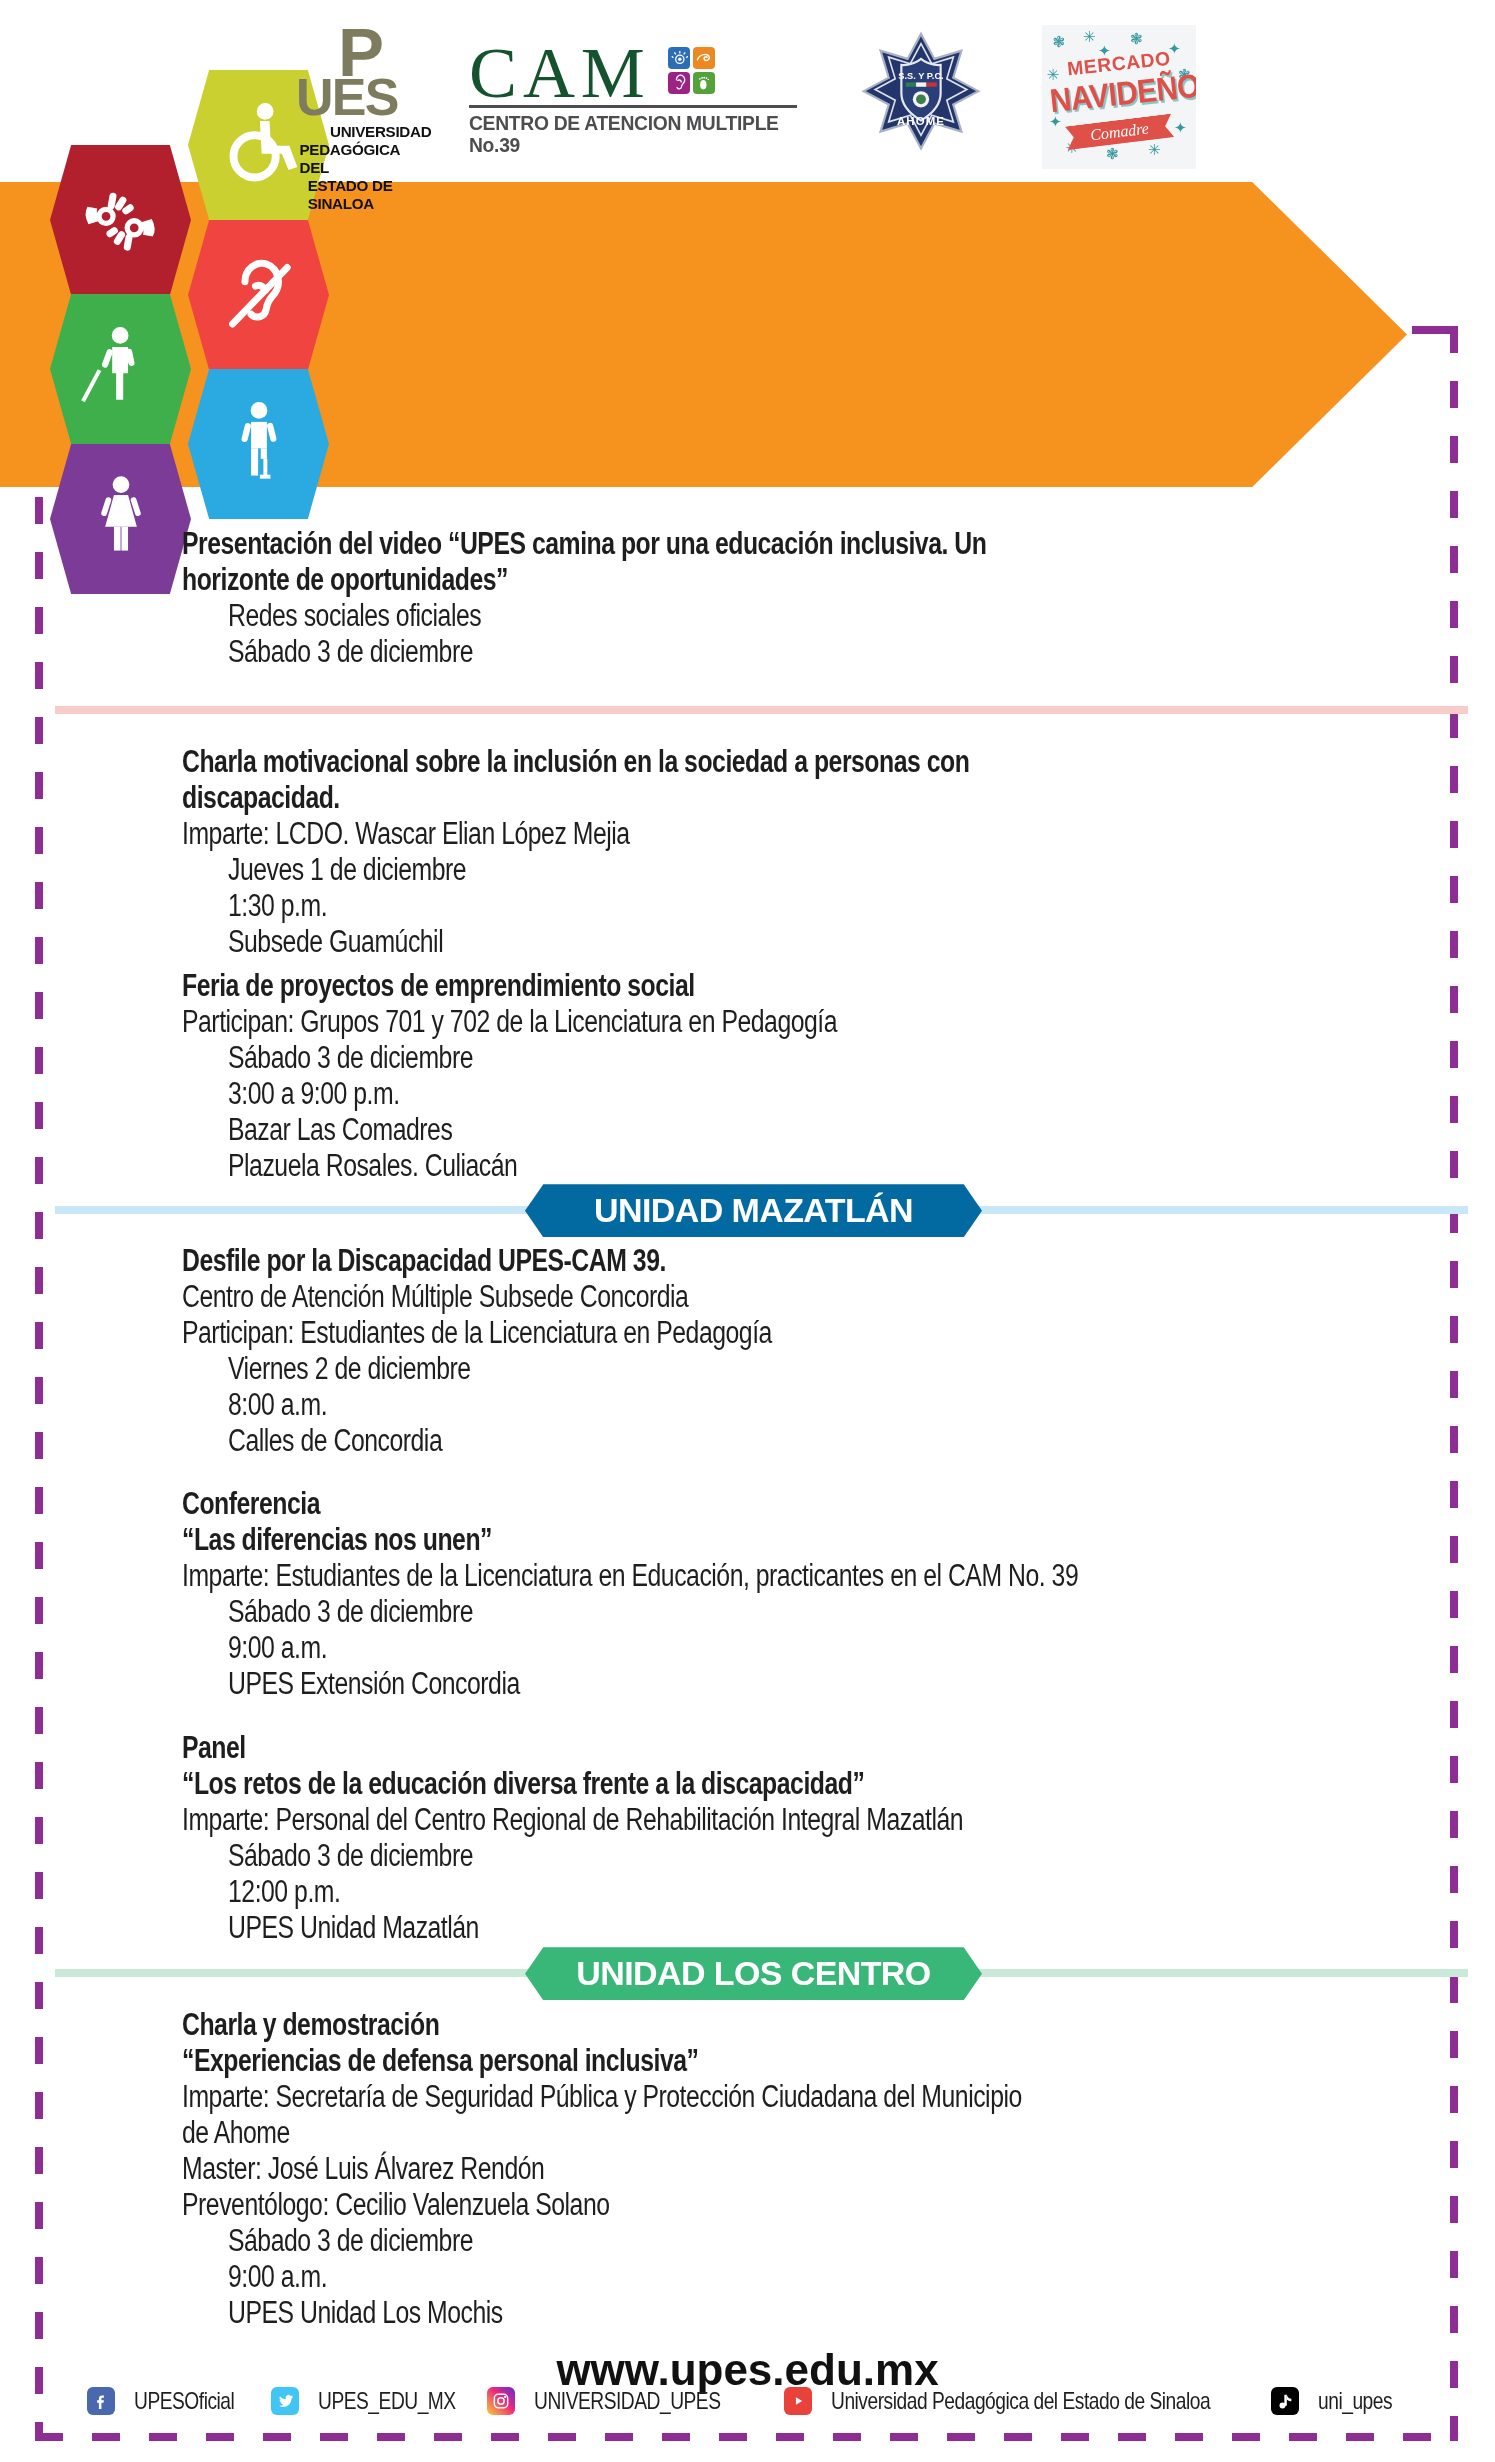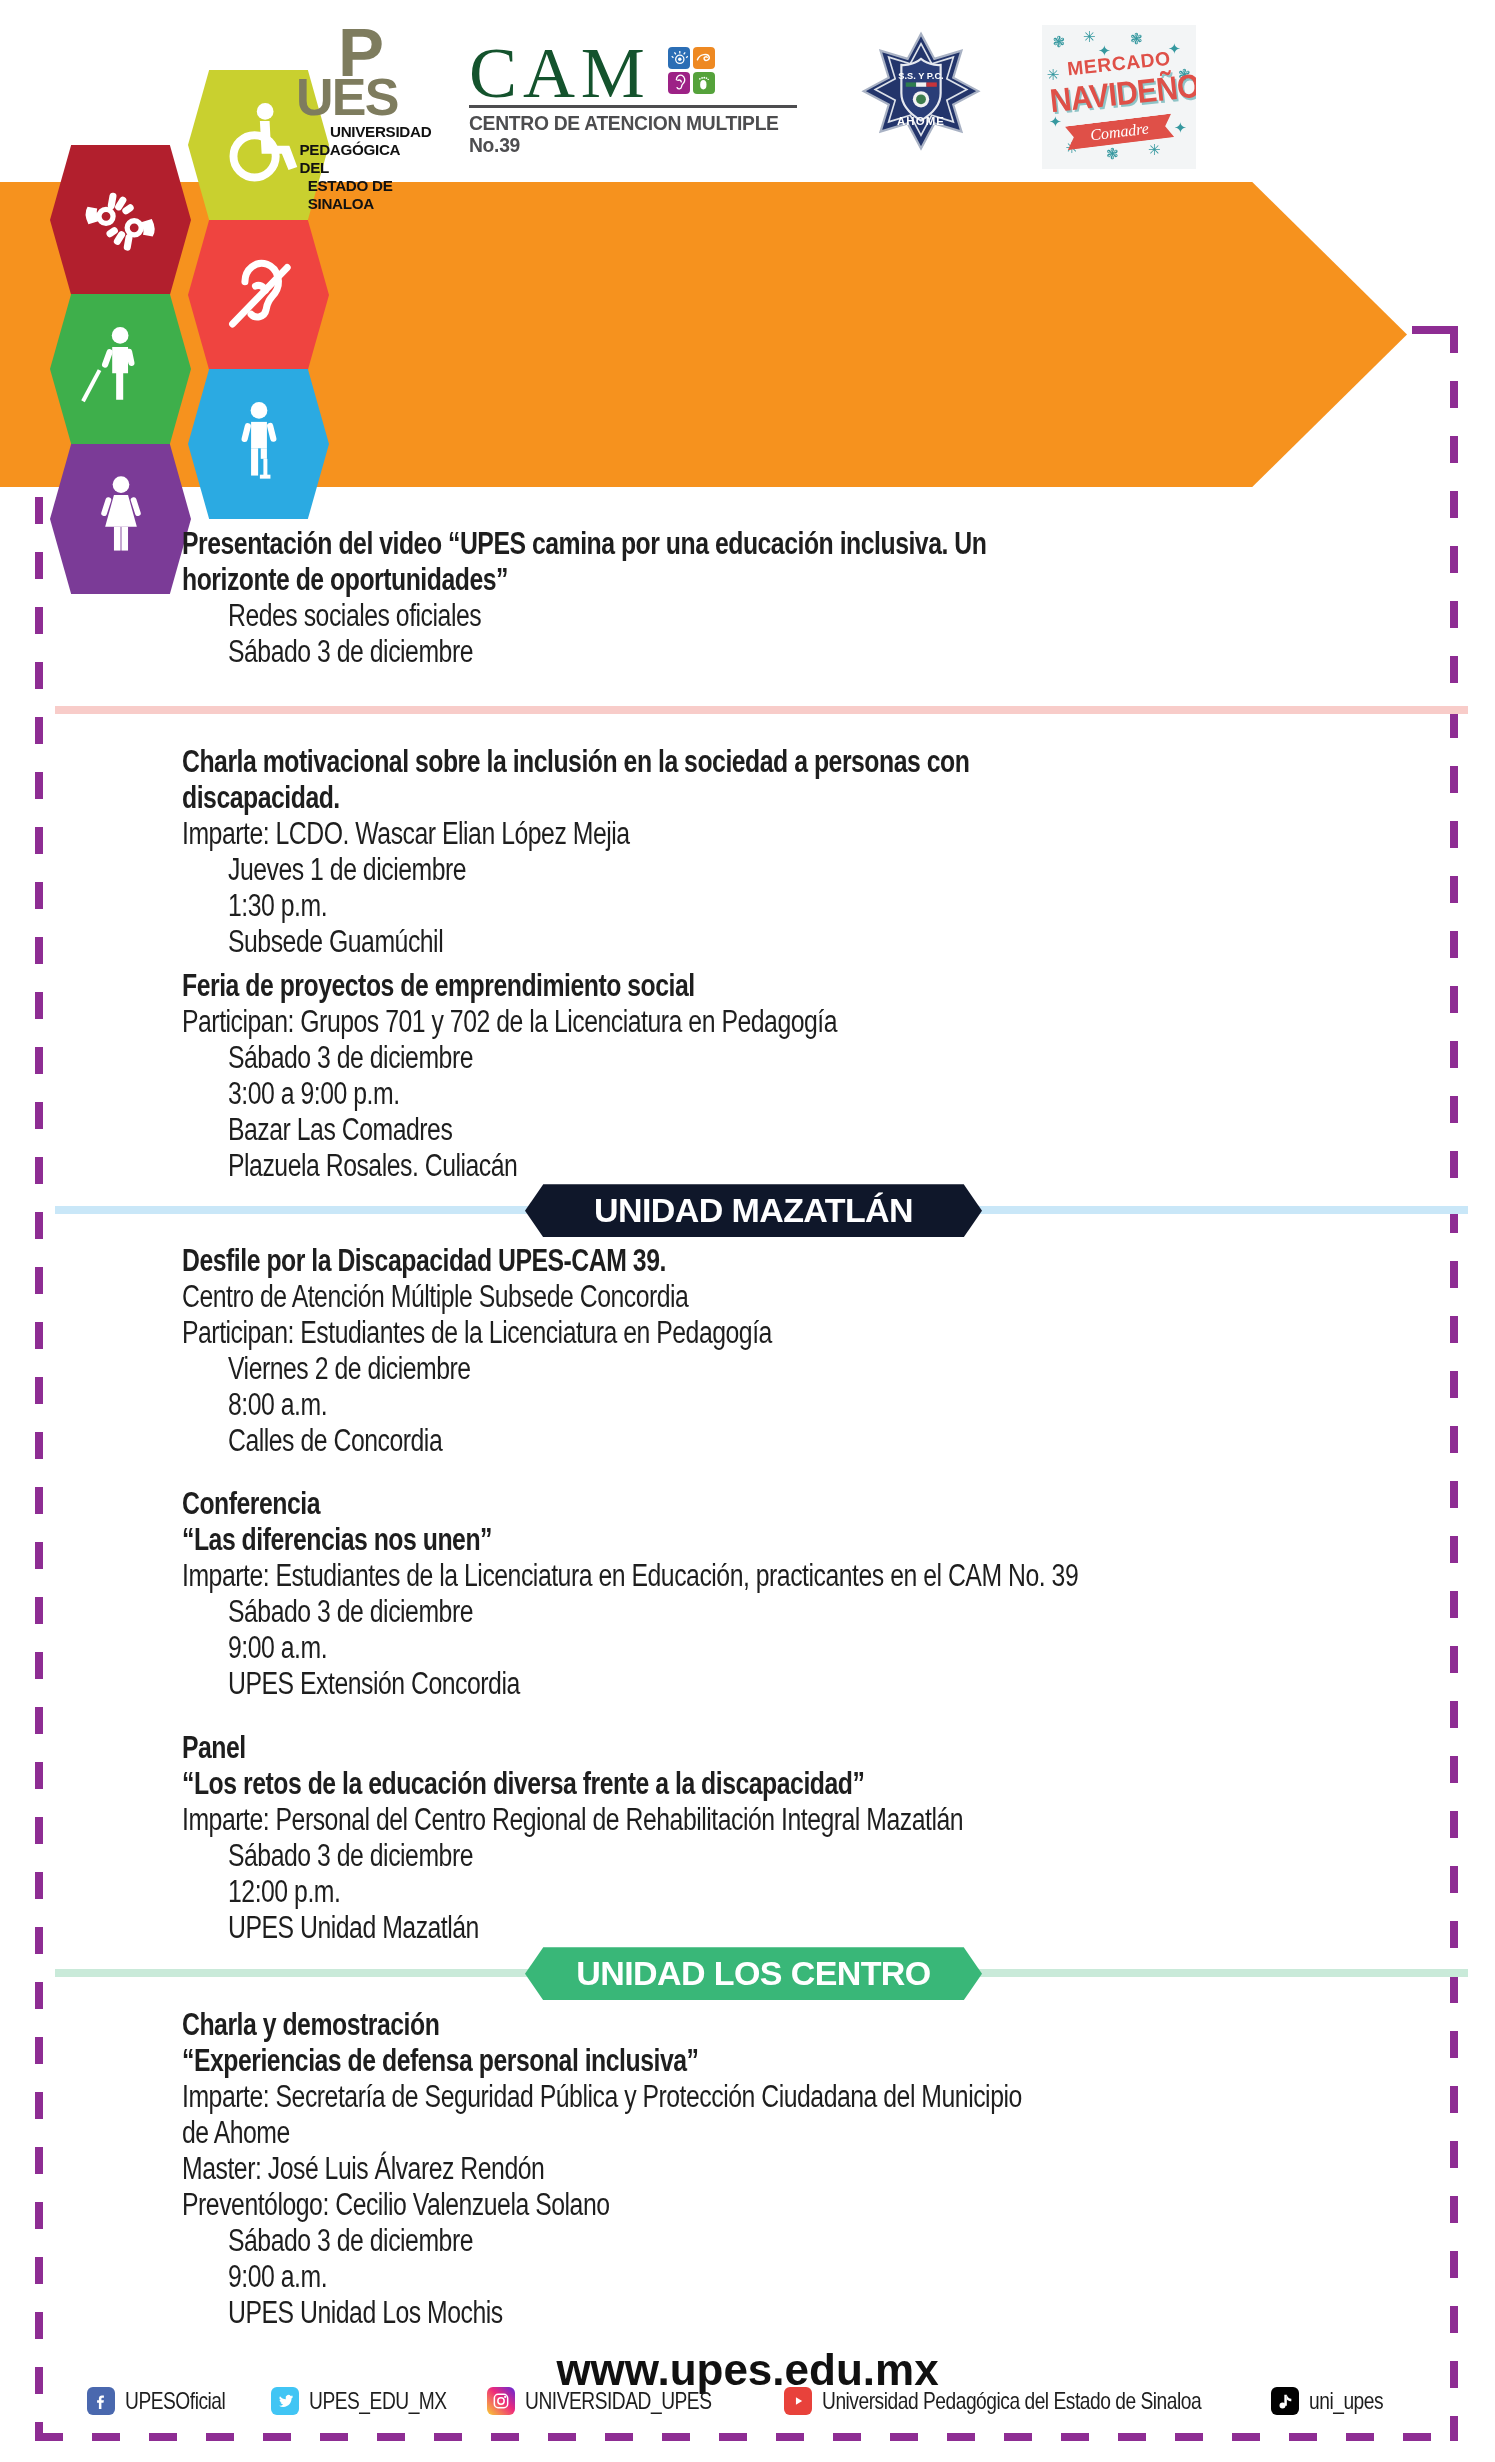--- a/index.html
+++ b/index.html
@@ -85,21 +85,21 @@
   #program > :nth-child(5){margin-top:0;}
   #program > :nth-child(6){margin-top:5.9px;}
   #program > :nth-child(7){margin-top:27px;}
   #program > :nth-child(8){margin-top:28px;}
   #program > :nth-child(9){margin-top:1.2px;}
   #program > :nth-child(10){margin-top:7px;}
 
   
   #website{position:absolute;left:0;top:2345px;width:1495px;text-align:center;
            font-size:44px;font-weight:700;color:#111;}
-  .social-item{position:absolute;top:2387px;display:flex;align-items:center;gap:10px;}
+  .social-item{position:absolute;top:2387px;display:flex;align-items:center;gap:19px;}
   .social-icon{width:27.6px;height:27.6px;border-radius:5.9px;display:flex;align-items:center;justify-content:center;flex:0 0 auto;}
   .social-icon svg{width:20px;height:20px;}
   .social-handle{font-size:24px;letter-spacing:-0.6px;white-space:nowrap;transform:scaleX(.8);transform-origin:0 50%;color:#1e1e1e;}
 </style>
 </head>
 <body>
 
 <div id="poster">
 
   <div id="hero-band"></div>
@@ -292,21 +292,21 @@
       <div class="block-event">
         <div class="line bold">Feria de proyectos de emprendimiento social</div>
         <div class="line normal">Participan: Grupos 701 y 702 de la Licenciatura en Pedagogía</div>
         <div class="line indent">Sábado 3 de diciembre</div>
         <div class="line indent">3:00 a 9:00 p.m.</div>
         <div class="line indent">Bazar Las Comadres</div>
         <div class="line indent">Plazuela Rosales. Culiacán</div>
       </div>
       <div class="banner-row">
         <div class="banner-line" style="background: rgb(201, 231, 248);"></div>
-        <div class="banner-ribbon" style="background: #0f172a;">
+        <div class="banner-ribbon" style="background: #0369a1;">
           <span>UNIDAD MAZATLÁN</span>
         </div>
       </div>
       <div class="block-event">
         <div class="line bold">Desfile por la Discapacidad UPES-CAM 39.</div>
         <div class="line normal">Centro de Atención Múltiple Subsede Concordia</div>
         <div class="line normal">Participan: Estudiantes de la Licenciatura en Pedagogía</div>
         <div class="line indent">Viernes 2 de diciembre</div>
         <div class="line indent">8:00 a.m.</div>
         <div class="line indent">Calles de Concordia</div>

